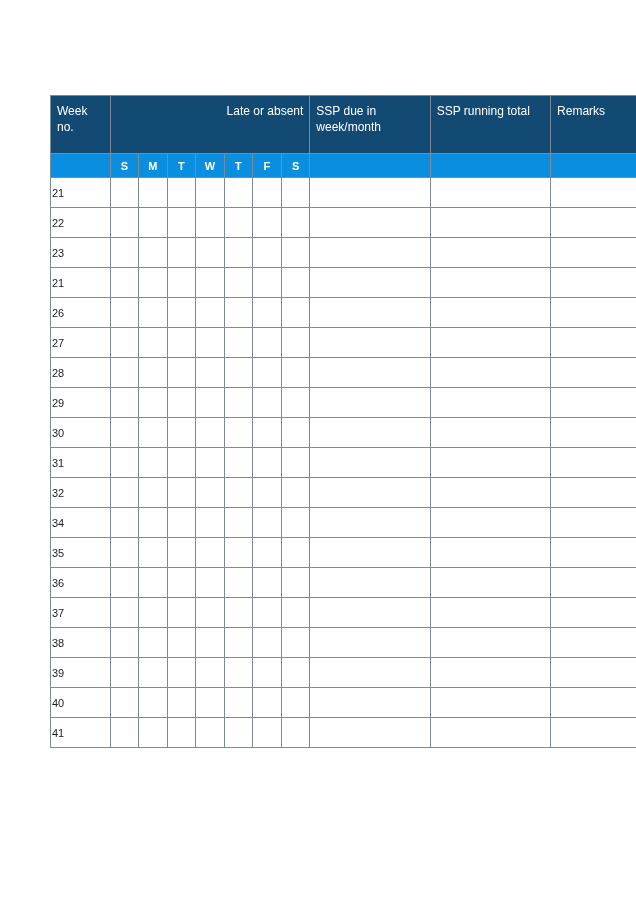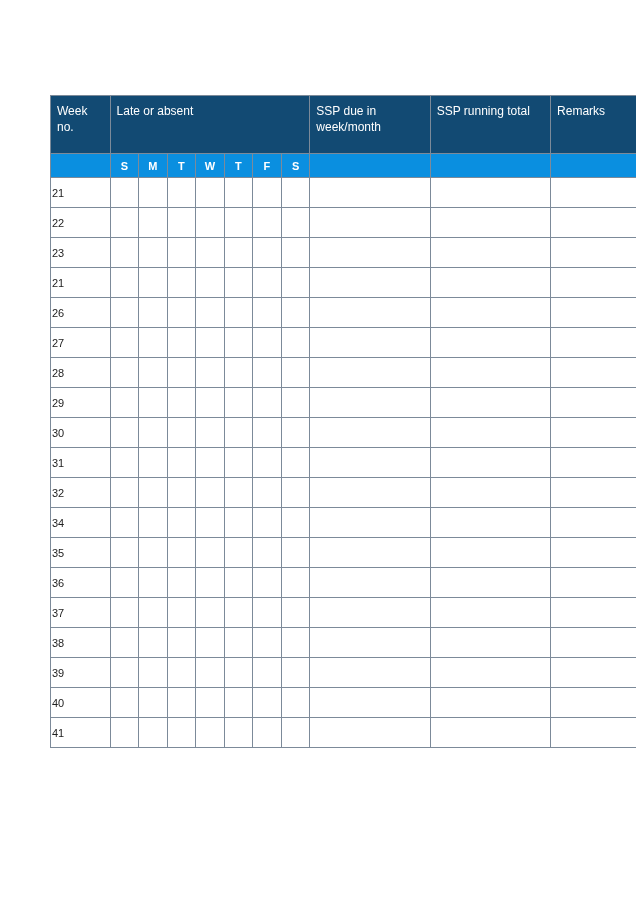--- a/index.html
+++ b/index.html
@@ -76,21 +76,21 @@
         <col class="c-day">
         <col class="c-day">
         <col class="c-day">
       <col class="c-ssp1">
         <col class="c-ssp2">
         <col class="c-rem">
     </colgroup>
     <thead>
       <tr class="hdr1">
         <th>Week no.</th>
-        <th colspan="7" style="text-align:left;">Late or absent</th>
+        <th colspan="7" style="text-align:right;">Late or absent</th>
         <th>SSP due in week/month</th>
         <th>SSP running total</th>
         <th>Remarks</th>
       </tr>
       <tr class="hdr2">
         <th class="blank"></th>
         <th>S</th>
         <th>M</th>
         <th>T</th>
         <th>W</th>

